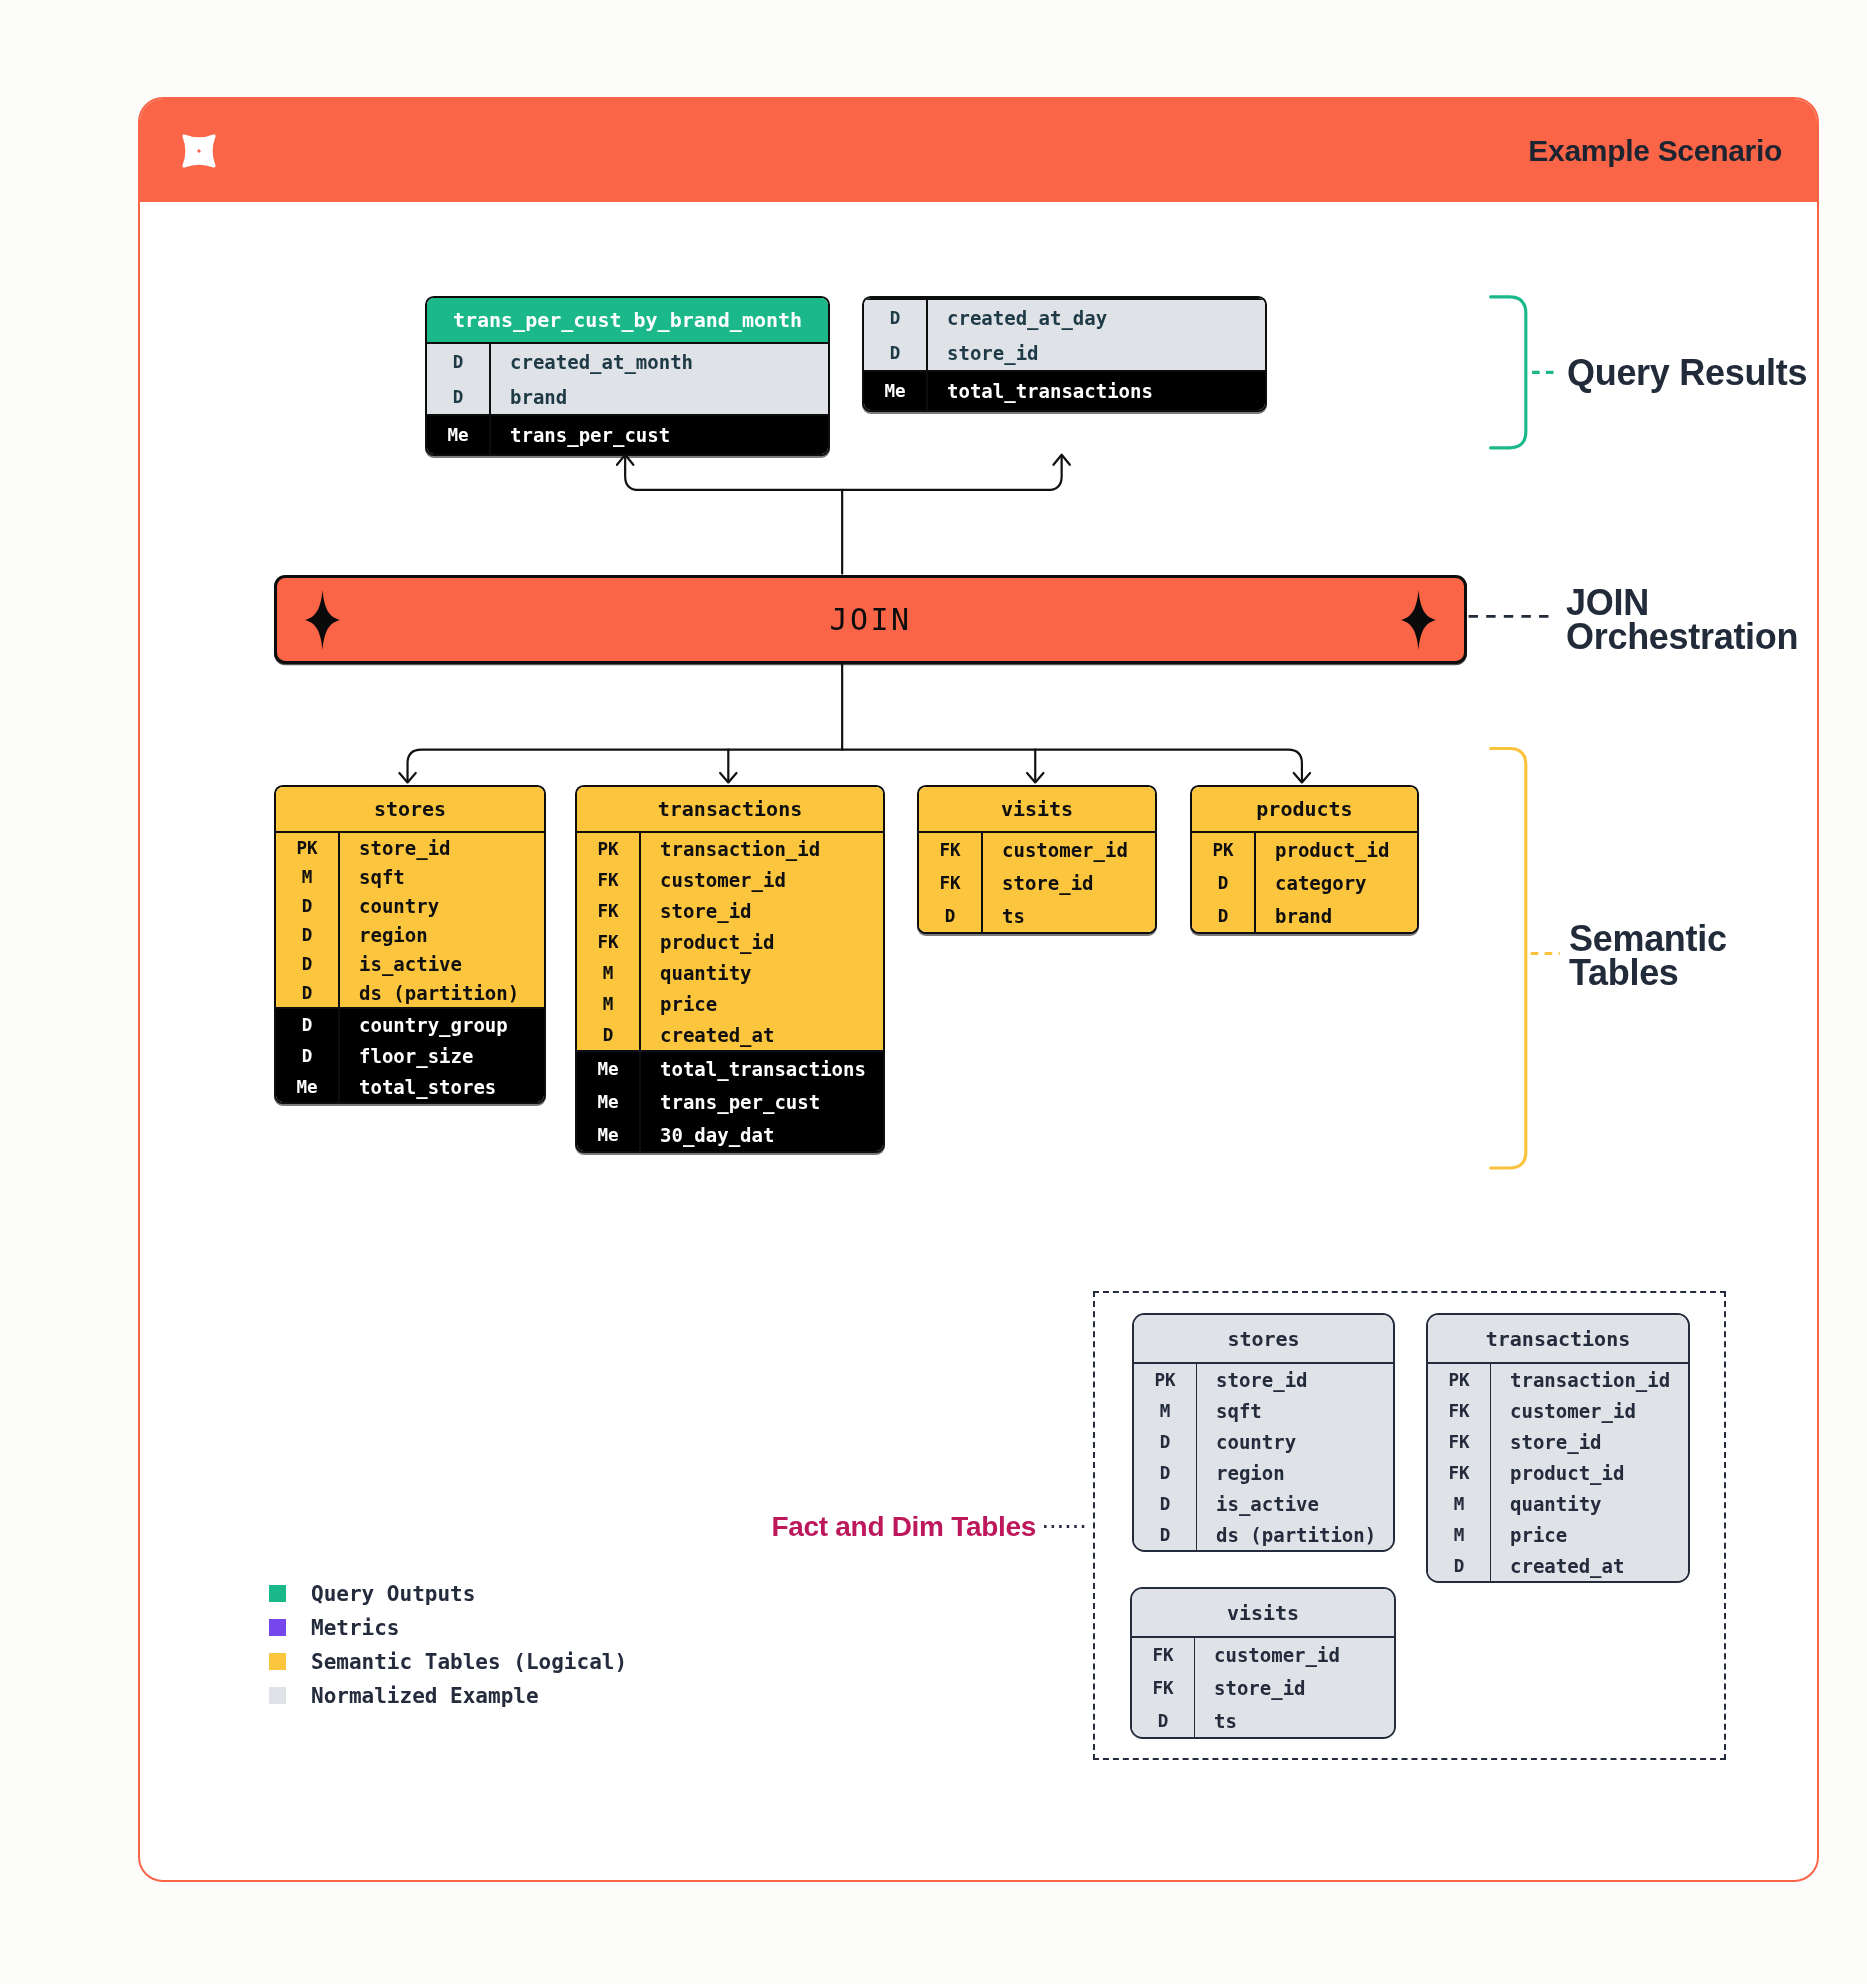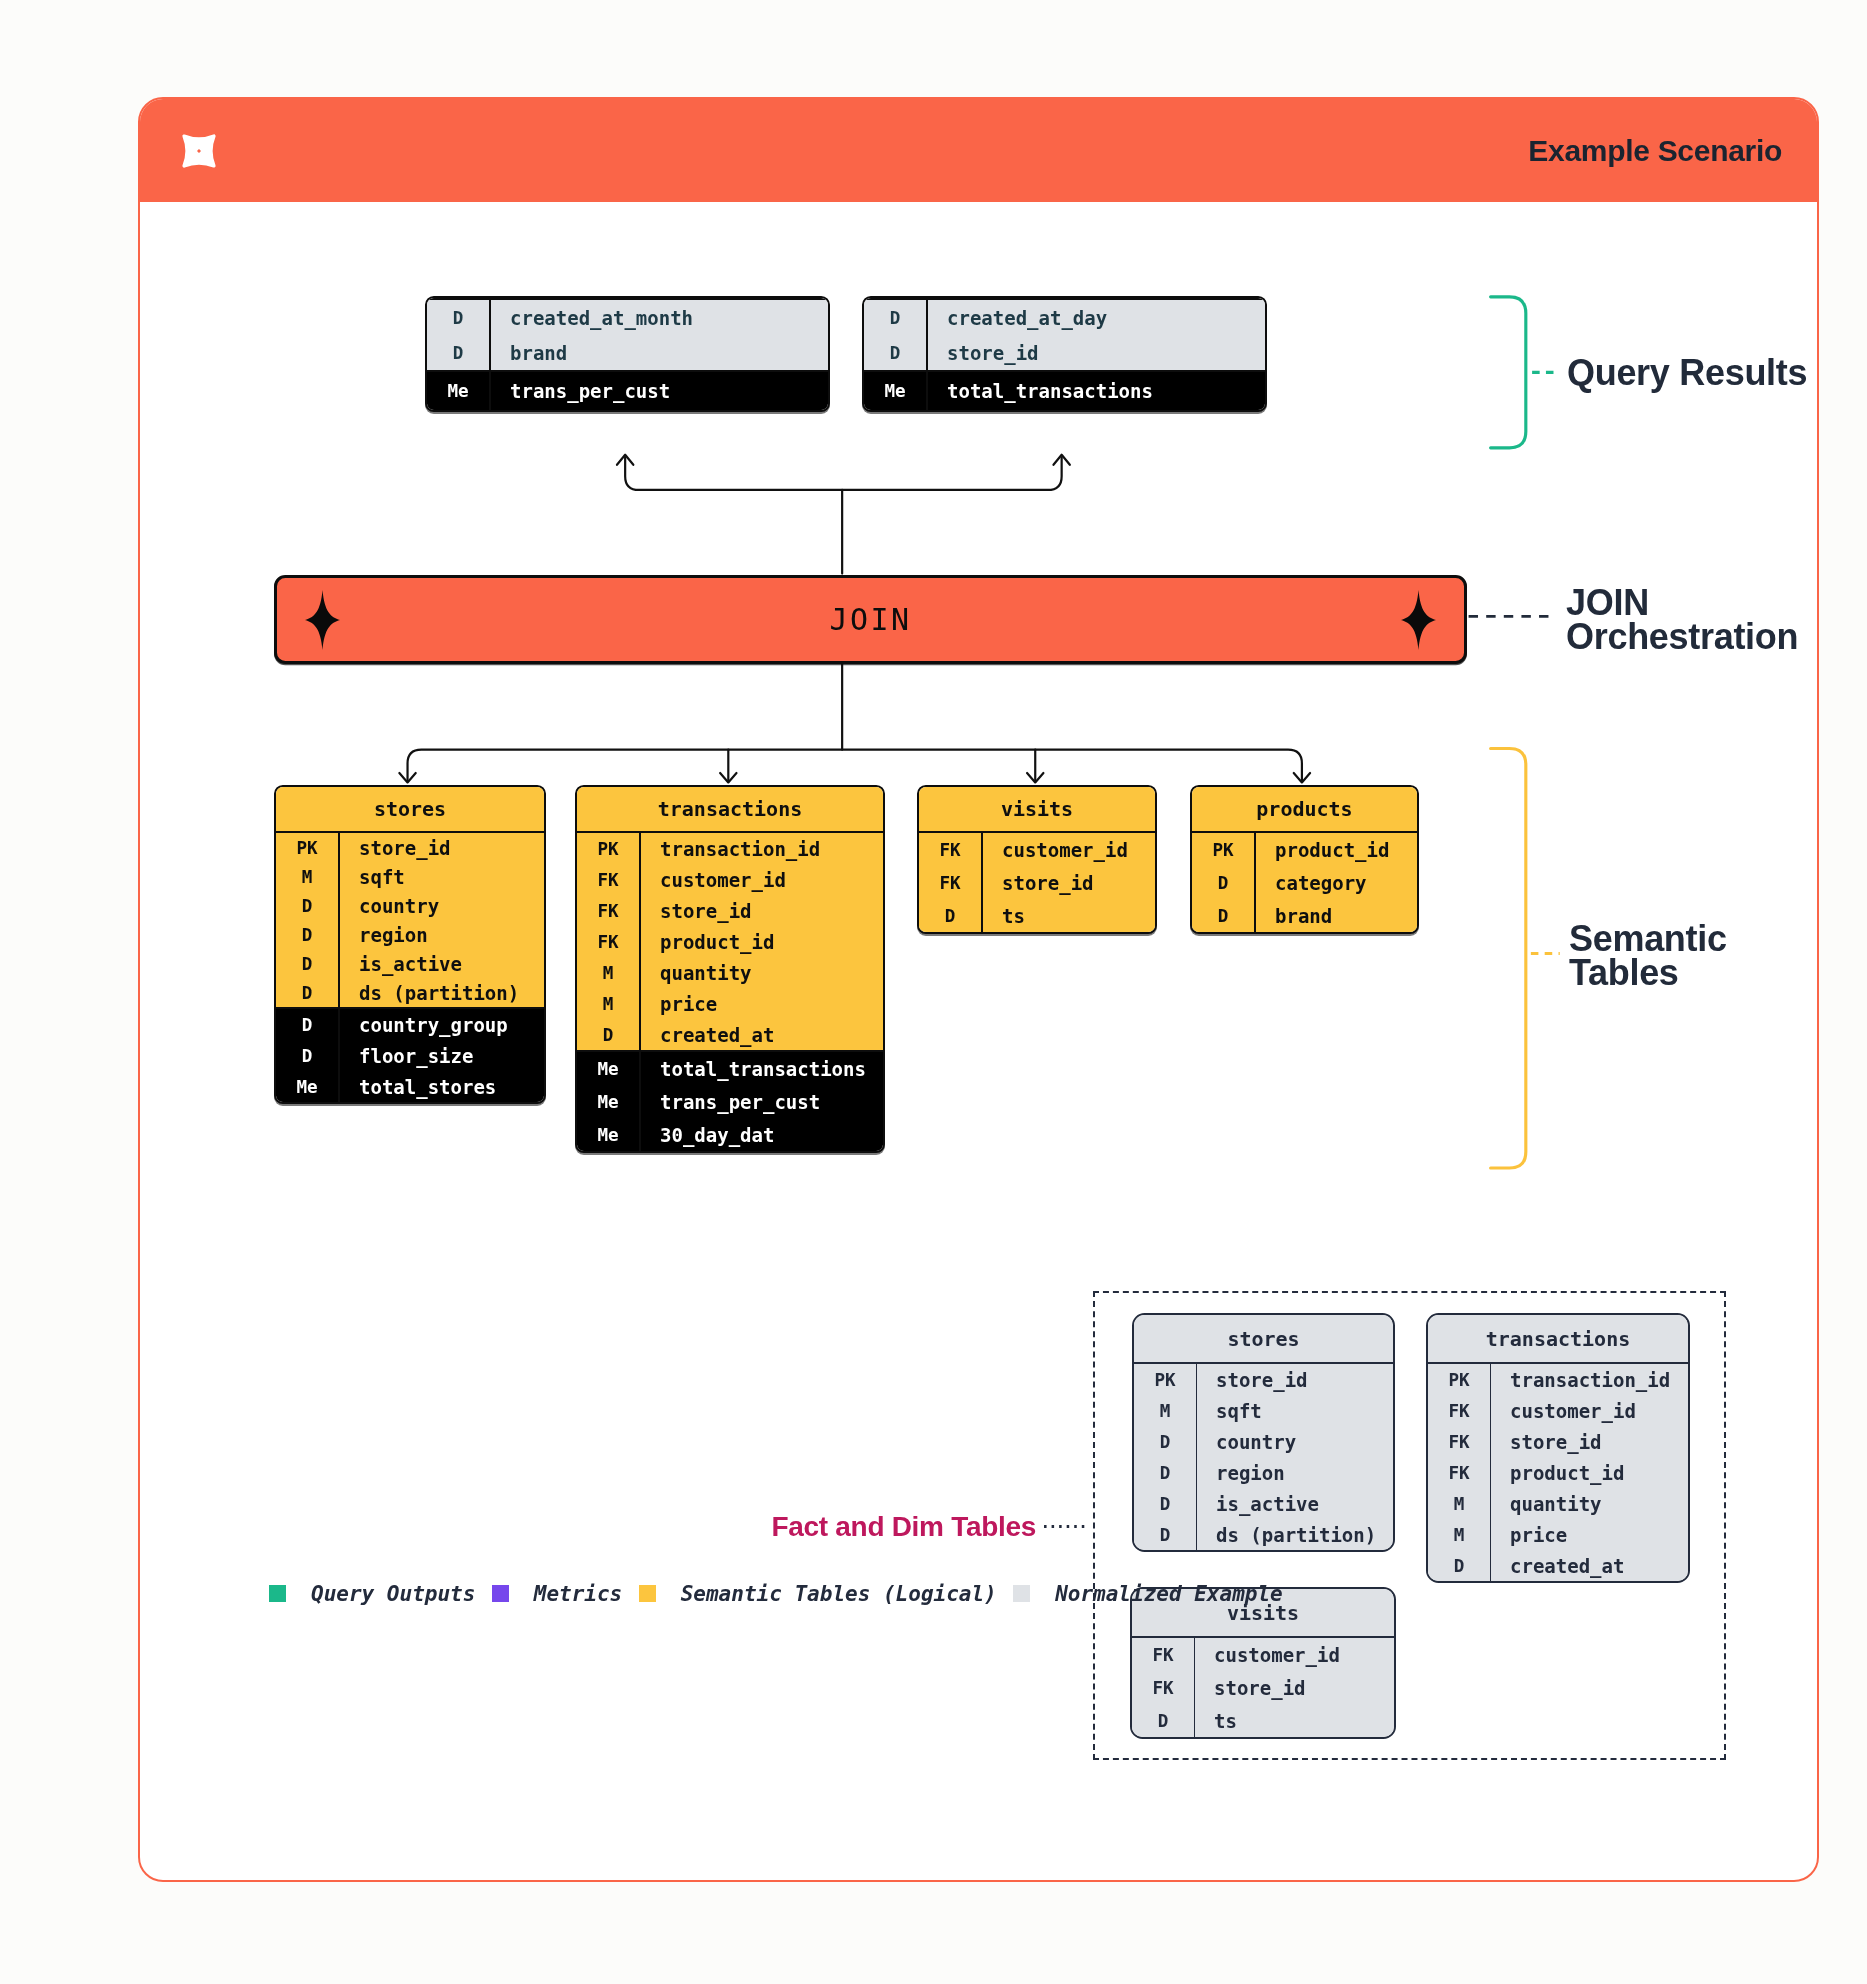--- a/index.html
+++ b/index.html
@@ -44,22 +44,22 @@
   .spark{width:35px;height:60px;}
   
   .side-label{position:absolute;font-size:36px;font-weight:bold;color:#222B3A;
               white-space:pre-line;line-height:34px;letter-spacing:-0.3px;}
   .fact-label{position:absolute;left:660px;top:1511px;width:332px;text-align:right;
               font-size:28px;font-weight:bold;color:#be185d;letter-spacing:-0.3px;}
   
   .dotted-box{position:absolute;left:1049px;top:1291px;width:629px;height:465px;
               border:2.2px dashed #232B3C;}
   
-  .legend{position:absolute;left:225px;top:1585px;display:flex;flex-direction:row;gap:16.4px;
-          font-family:"DejaVu Sans Mono",monospace;font-style:italic;}
+  .legend{position:absolute;left:225px;top:1585px;display:flex;flex-direction:column;gap:16.4px;
+          font-family:"DejaVu Sans Mono",monospace;}
   .legend-row{display:flex;align-items:center;height:17.6px;}
   .sw{width:17px;height:17px;margin-right:25px;flex:0 0 17px;}
   .sw0{background:#1BB88A;} .sw1{background:#7647EC;} .sw2{background:#FCC53E;} .sw3{background:#DFE2E6;}
   .legend-label{font-size:21px;font-weight:bold;color:#232B3C;white-space:nowrap;}
 </style>
 </head>
 <body>
 
 <div class="canvas">
 
@@ -101,20 +101,21 @@
 
     <g>
       <path d="M2300,1190 L2330,1190 Q2356,1190 2356,1216 L2356,1831 Q2356,1857 2330,1857 L2300,1857" stroke="#FBC23C" stroke-width="5" fill="none" stroke-linecap="round"></path>
       <path d="M2364,1516 L2410,1516" stroke="#FBC23C" stroke-width="5" stroke-dasharray="12 10" fill="none"></path>
     </g>
 
     <path d="M1590,2427 L1660,2427" stroke="#232B3C" stroke-width="4.5" stroke-dasharray="4 8" fill="none"></path>
   </svg>
 
   <div class="tbl" style="left:381px;top:296px;width:401px;--rh:35px">
+    <div class="tbl-head head-green">trans_per_cust_by_brand_month</div>
     <div class="sec sec-gray">
         <div class="row">
           <span class="key">D</span>
           <span class="field">created_at_month</span>
         </div>
         <div class="row">
           <span class="key">D</span>
           <span class="field">brand</span>
         </div>
       </div>

